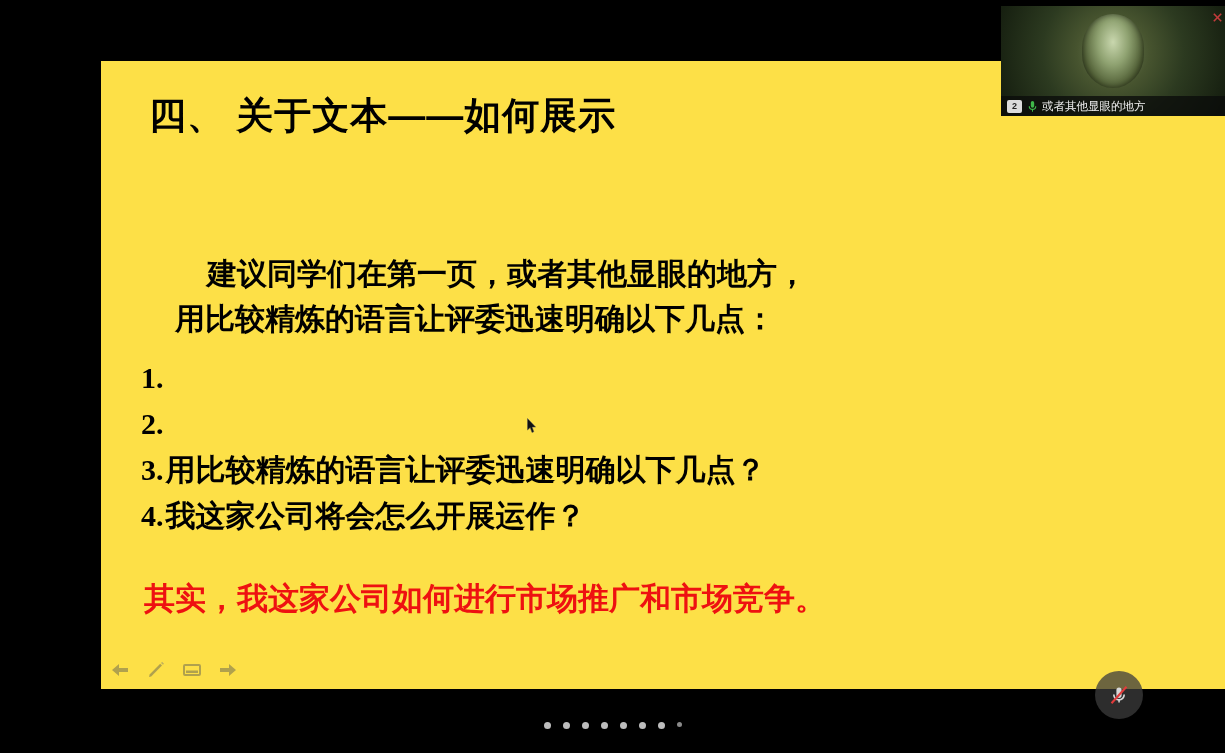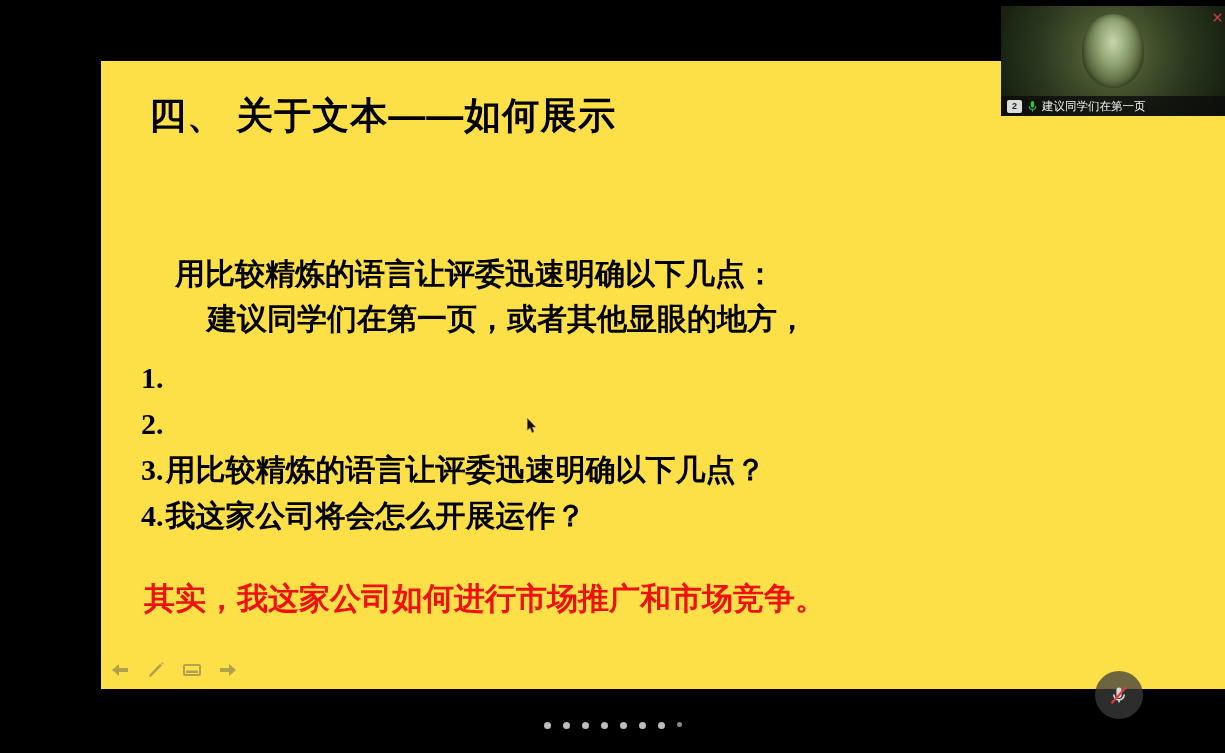--- a/index.html
+++ b/index.html
@@ -236,22 +236,22 @@
 </head>
 <body>
 
 <div id="screen">
 
   <div id="slide">
 
     <div class="slide-title">四、 关于文本——如何展示</div>
 
     <div class="body-block">
+      <div class="para-line indent">建议同学们在第一页，或者其他显眼的地方，</div>
       <div class="para-line center-ish">用比较精炼的语言让评委迅速明确以下几点：</div>
-      <div class="para-line indent">建议同学们在第一页，或者其他显眼的地方，</div>
 
       <div class="num-list">
         <div class="num-item">
           <span class="num">1.</span>
         </div>
         <div class="num-item">
           <span class="num">2.</span>
         </div>
         <div class="num-item">
           <span class="num">3.</span>
@@ -324,21 +324,21 @@
     </div>
     <div id="thumb-bar">
       <span class="badge-num">2</span>
       <span class="mic-glyph">
         <svg width="11" height="13" viewBox="0 0 11 13">
           <path d="M5.5 1 a1.7 1.7 0 0 1 1.7 1.7 v3.4 a1.7 1.7 0 0 1 -3.4 0 V2.7 A1.7 1.7 0 0 1 5.5 1 Z" fill="#3fb84a"></path>
           <path d="M2.3 6.2 a3.2 3.2 0 0 0 6.4 0" fill="none" stroke="#3fb84a" stroke-width="1.2"></path>
           <rect x="5" y="9.4" width="1" height="2.3" fill="#3fb84a"></rect>
         </svg>
       </span>
-      <span id="thumb-label">建议同学们在第一页</span>
+      <span id="thumb-label">或者其他显眼的地方</span>
     </div>
   </div>
 
   <div id="cursor">
     <svg width="10" height="16" viewBox="0 0 10 16">
       <path d="M0.5 0.5 L0.5 12 L3.2 9.6 L5 14.5 L6.8 13.8 L5.1 9.1 L8.6 9.1 Z" fill="#111" stroke="#555" stroke-width="0.5"></path>
     </svg>
   </div>
 
 </div>

